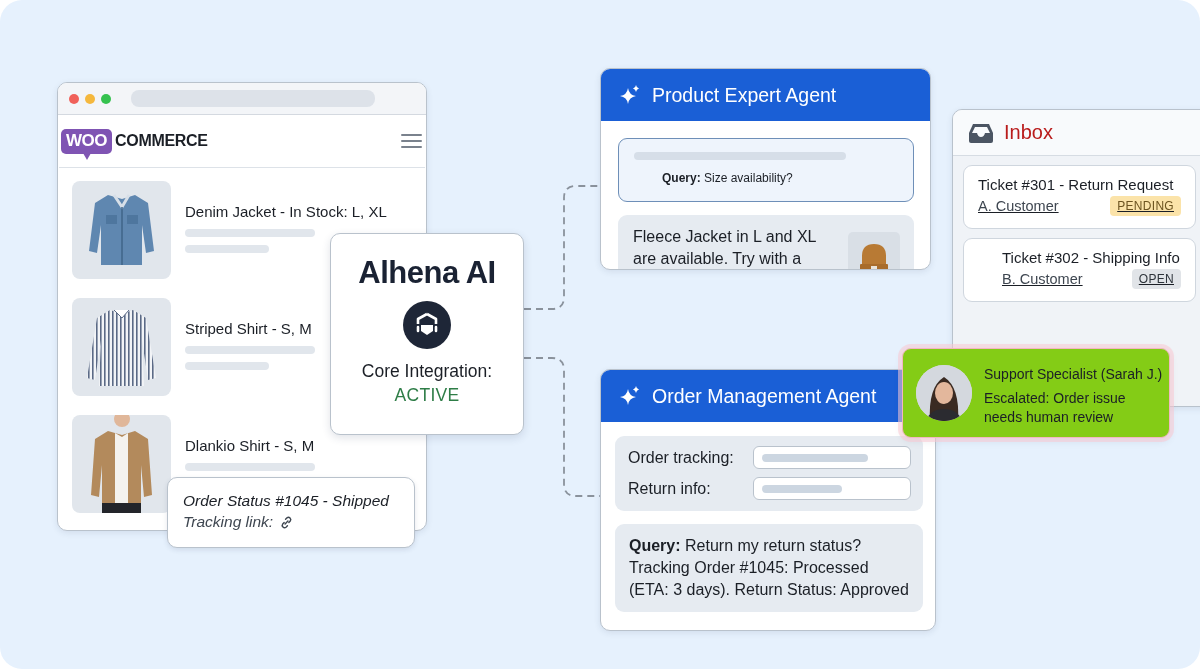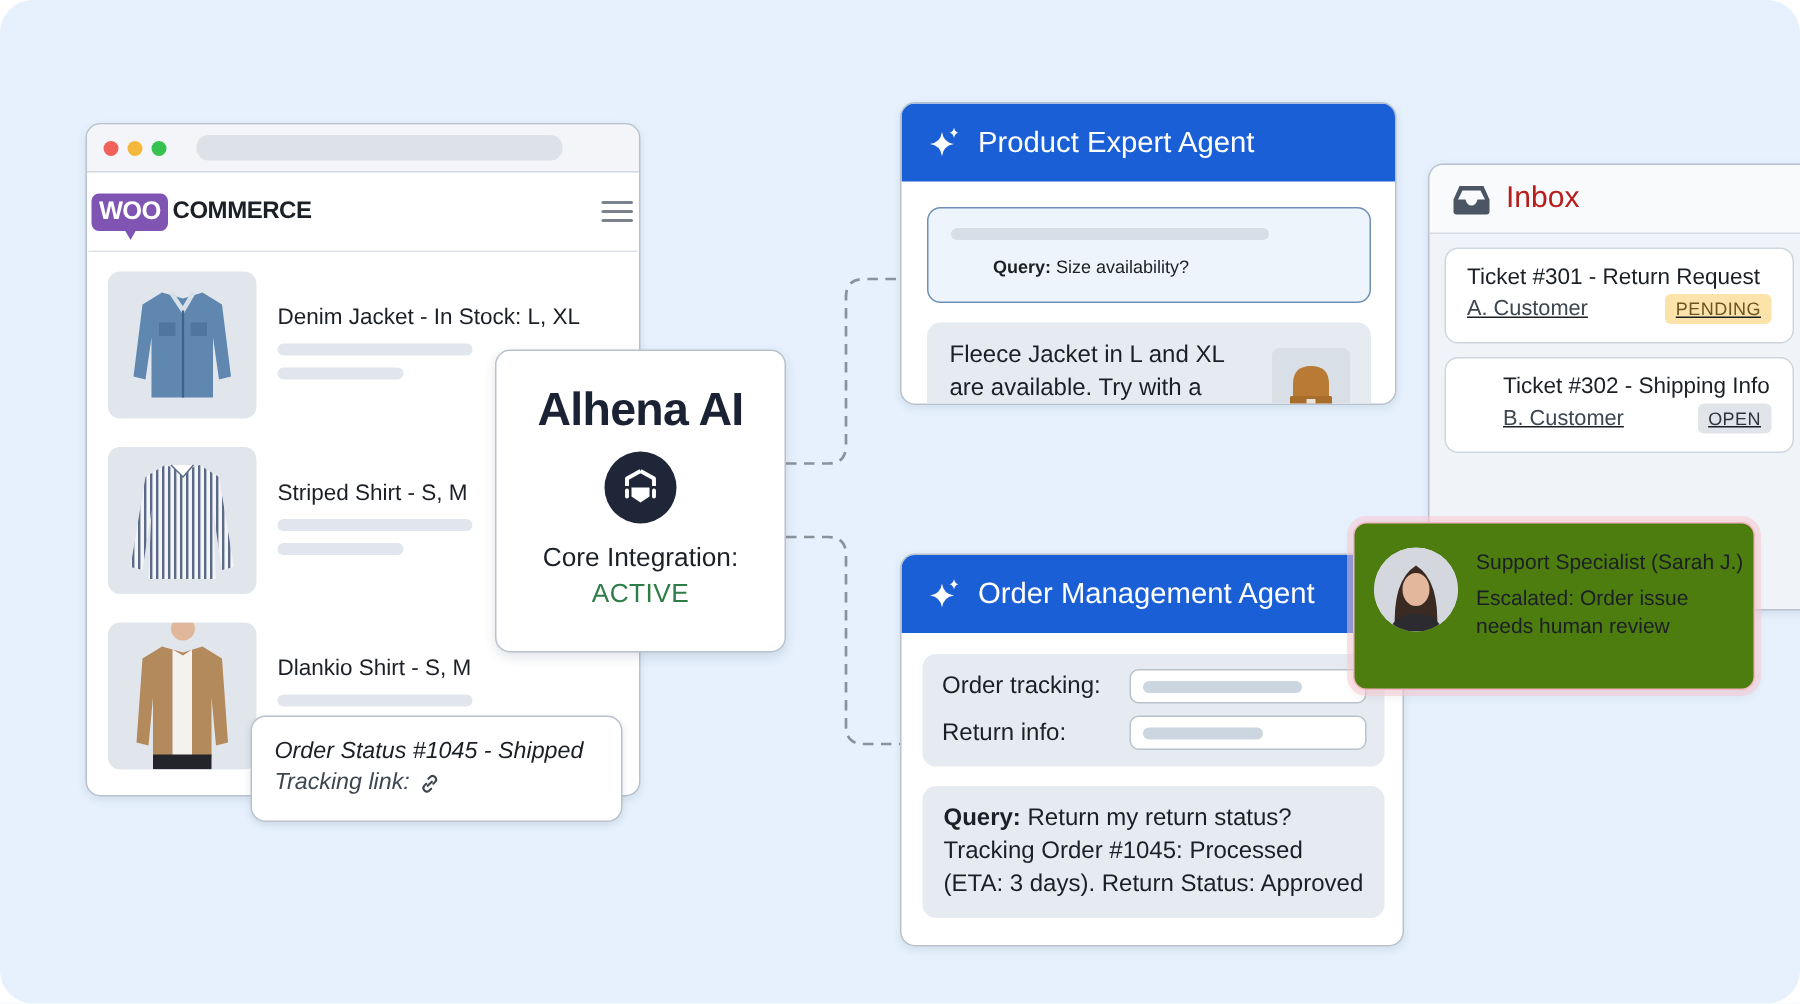--- a/index.html
+++ b/index.html
@@ -127,22 +127,22 @@
   }
   .ticket .t-title { font-size: 15px; color: #1b1f26; white-space: nowrap; }
   .ticket .t-row { display: flex; justify-content: space-between; align-items: center; margin-top: 3px; text-decoration: underline; }
   .ticket .t-customer { font-size: 14.5px; color: #3e4650; }
   .badge { font-size: 12px; padding: 3px 7px; border-radius: 4px; letter-spacing: 0.3px; }
   .badge.pending { background: #fbe3a9; color: #6d5420; }
   .badge.open { background: #e1e4e8; color: #2e343b; }
 
   
   .specialist {
-    position: absolute; left: 902px; top: 348px; width: 268px; height: 112px;
-    background: #4d7c0f; border: 1.5px solid #f2b7c1; border-radius: 9px;
+    position: absolute; left: 902px; top: 348px; width: 268px; height: 90px;
+    background: #84cc16; border: 1.5px solid #f2b7c1; border-radius: 9px;
     box-shadow: 0 0 0 4px rgba(250,200,210,0.55), 0 3px 8px rgba(40,60,90,0.10);
   }
   .avatar { position: absolute; left: 13px; top: 16px; width: 56px; height: 56px; border-radius: 50%; background: #d4d8de; overflow: hidden; }
   .spec-name { position: absolute; left: 81px; top: 17px; font-size: 14px; color: #1b1f26; white-space: nowrap; }
   .spec-msg { position: absolute; left: 81px; top: 40px; font-size: 14px; line-height: 19px; color: #1b1f26; width: 170px; }
 </style>
 </head>
 <body>
 
 <div class="canvas">

